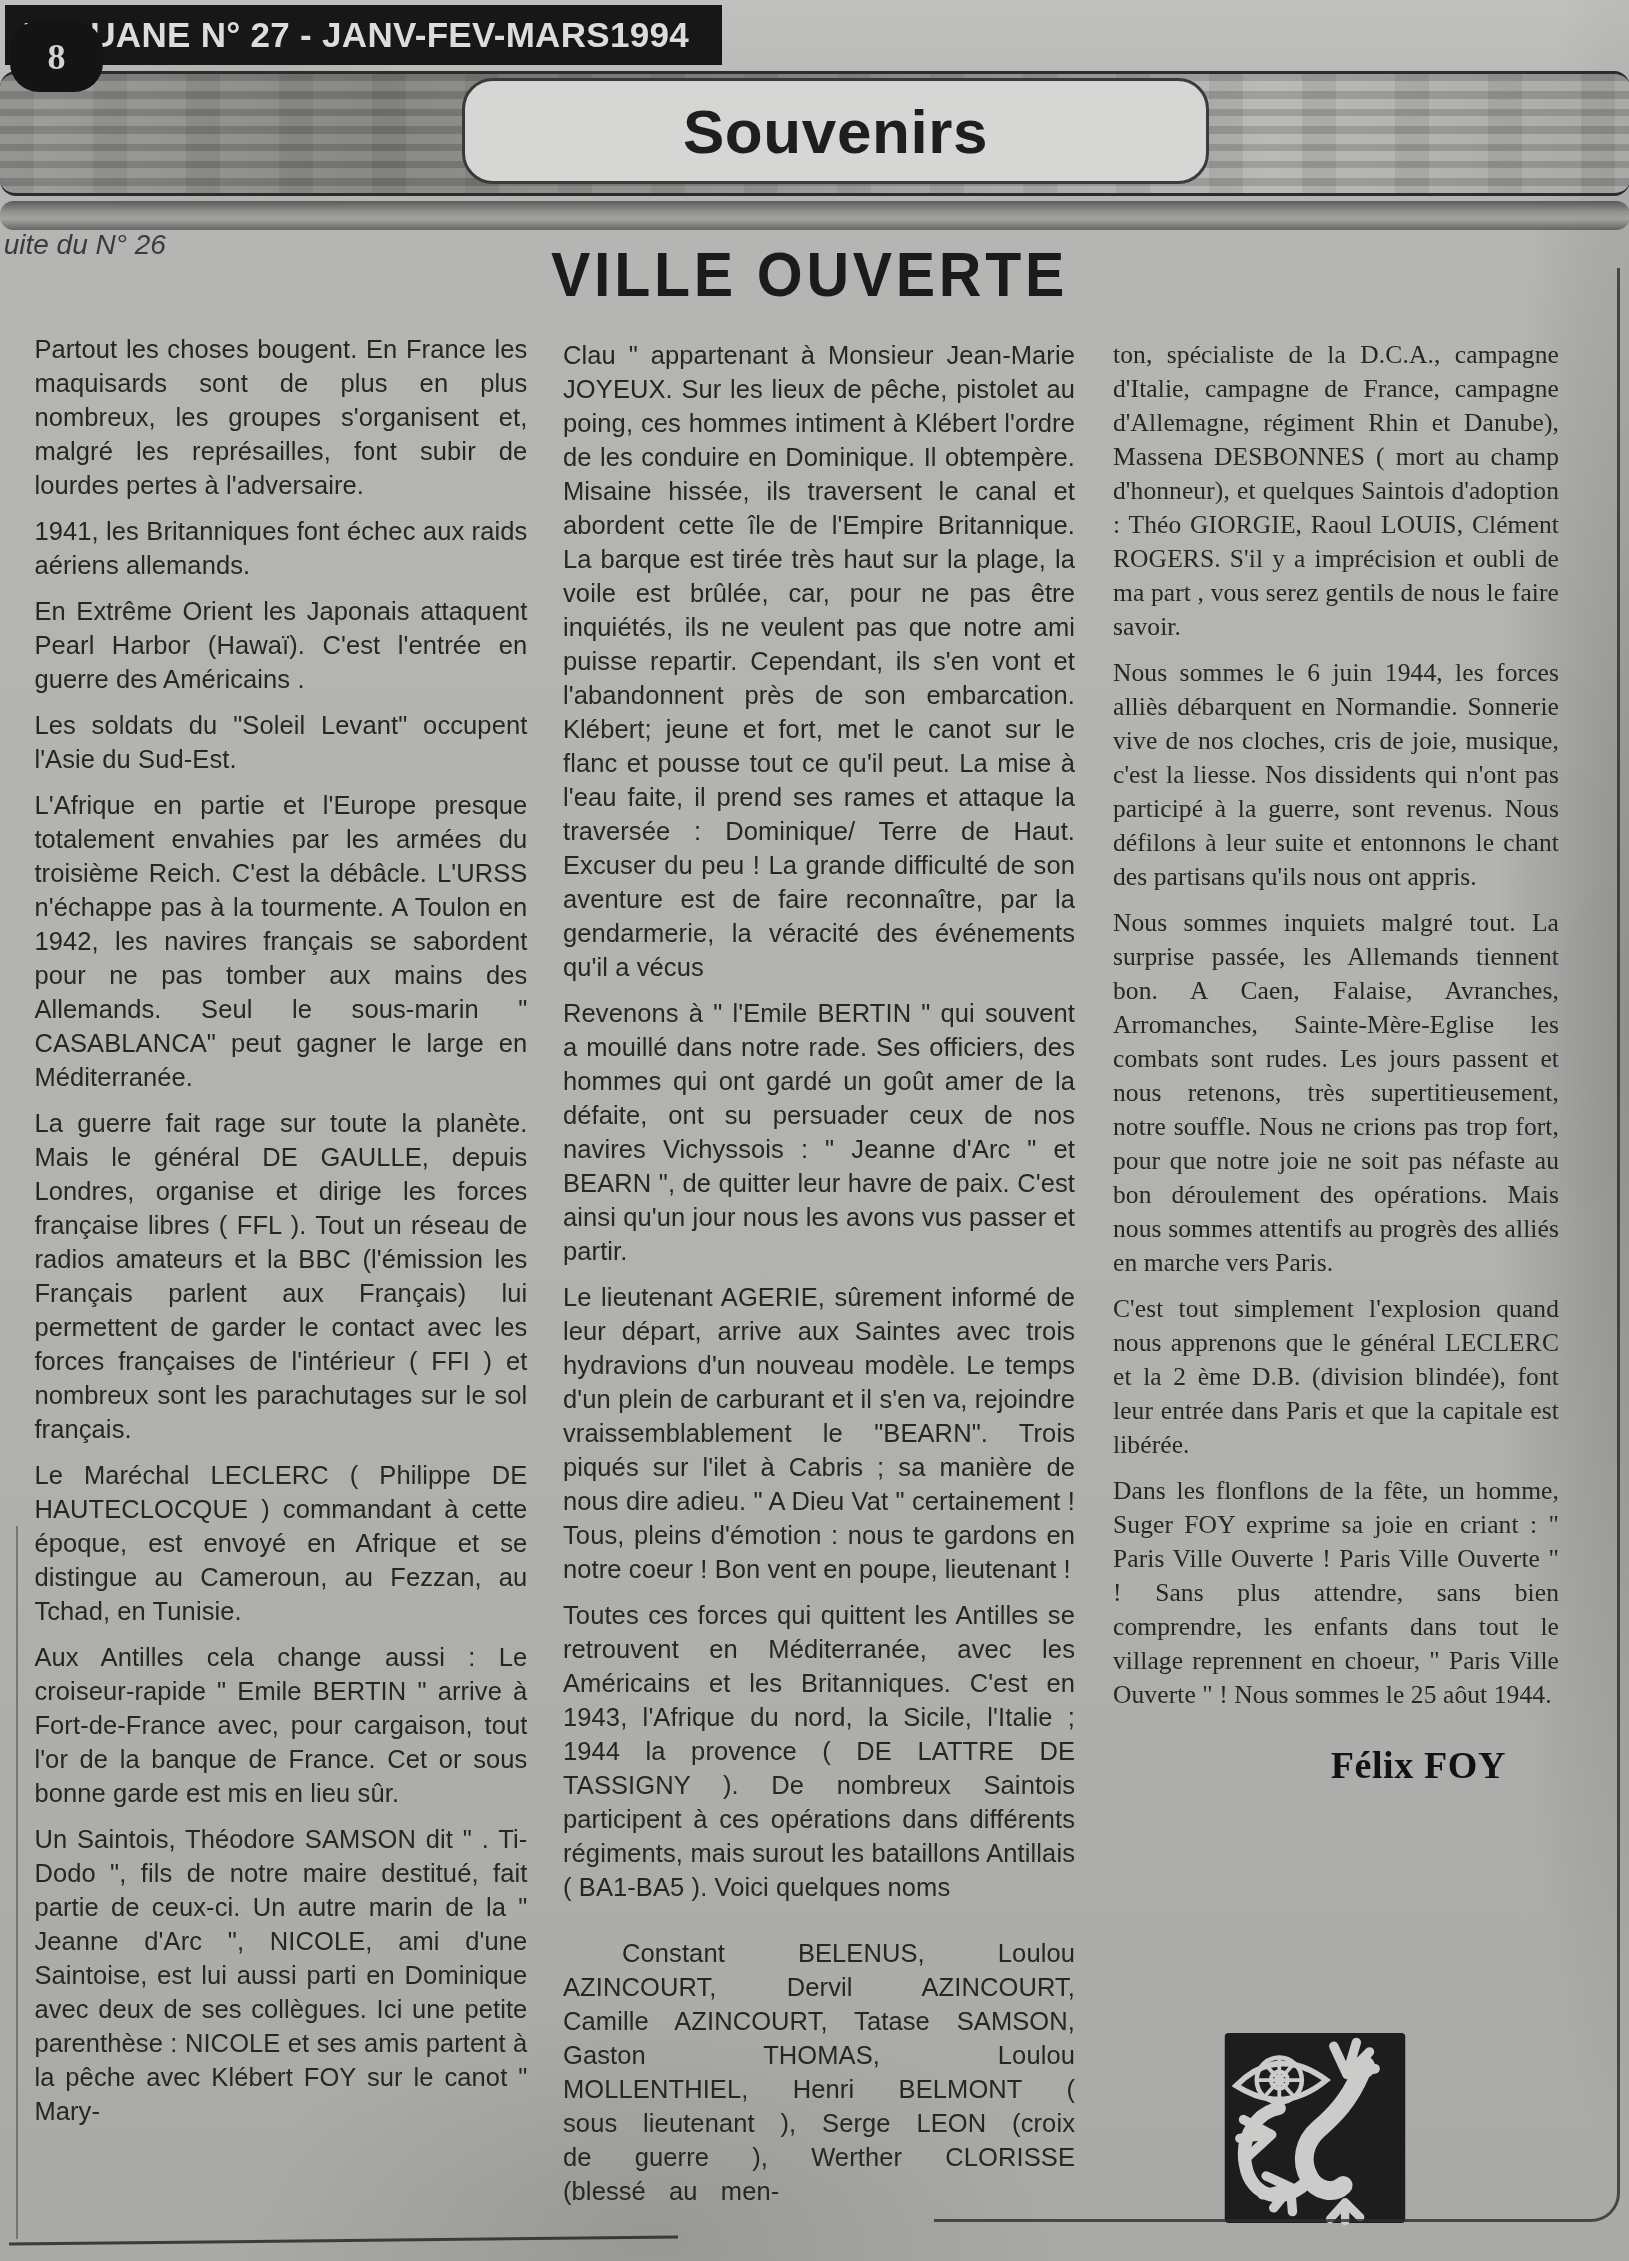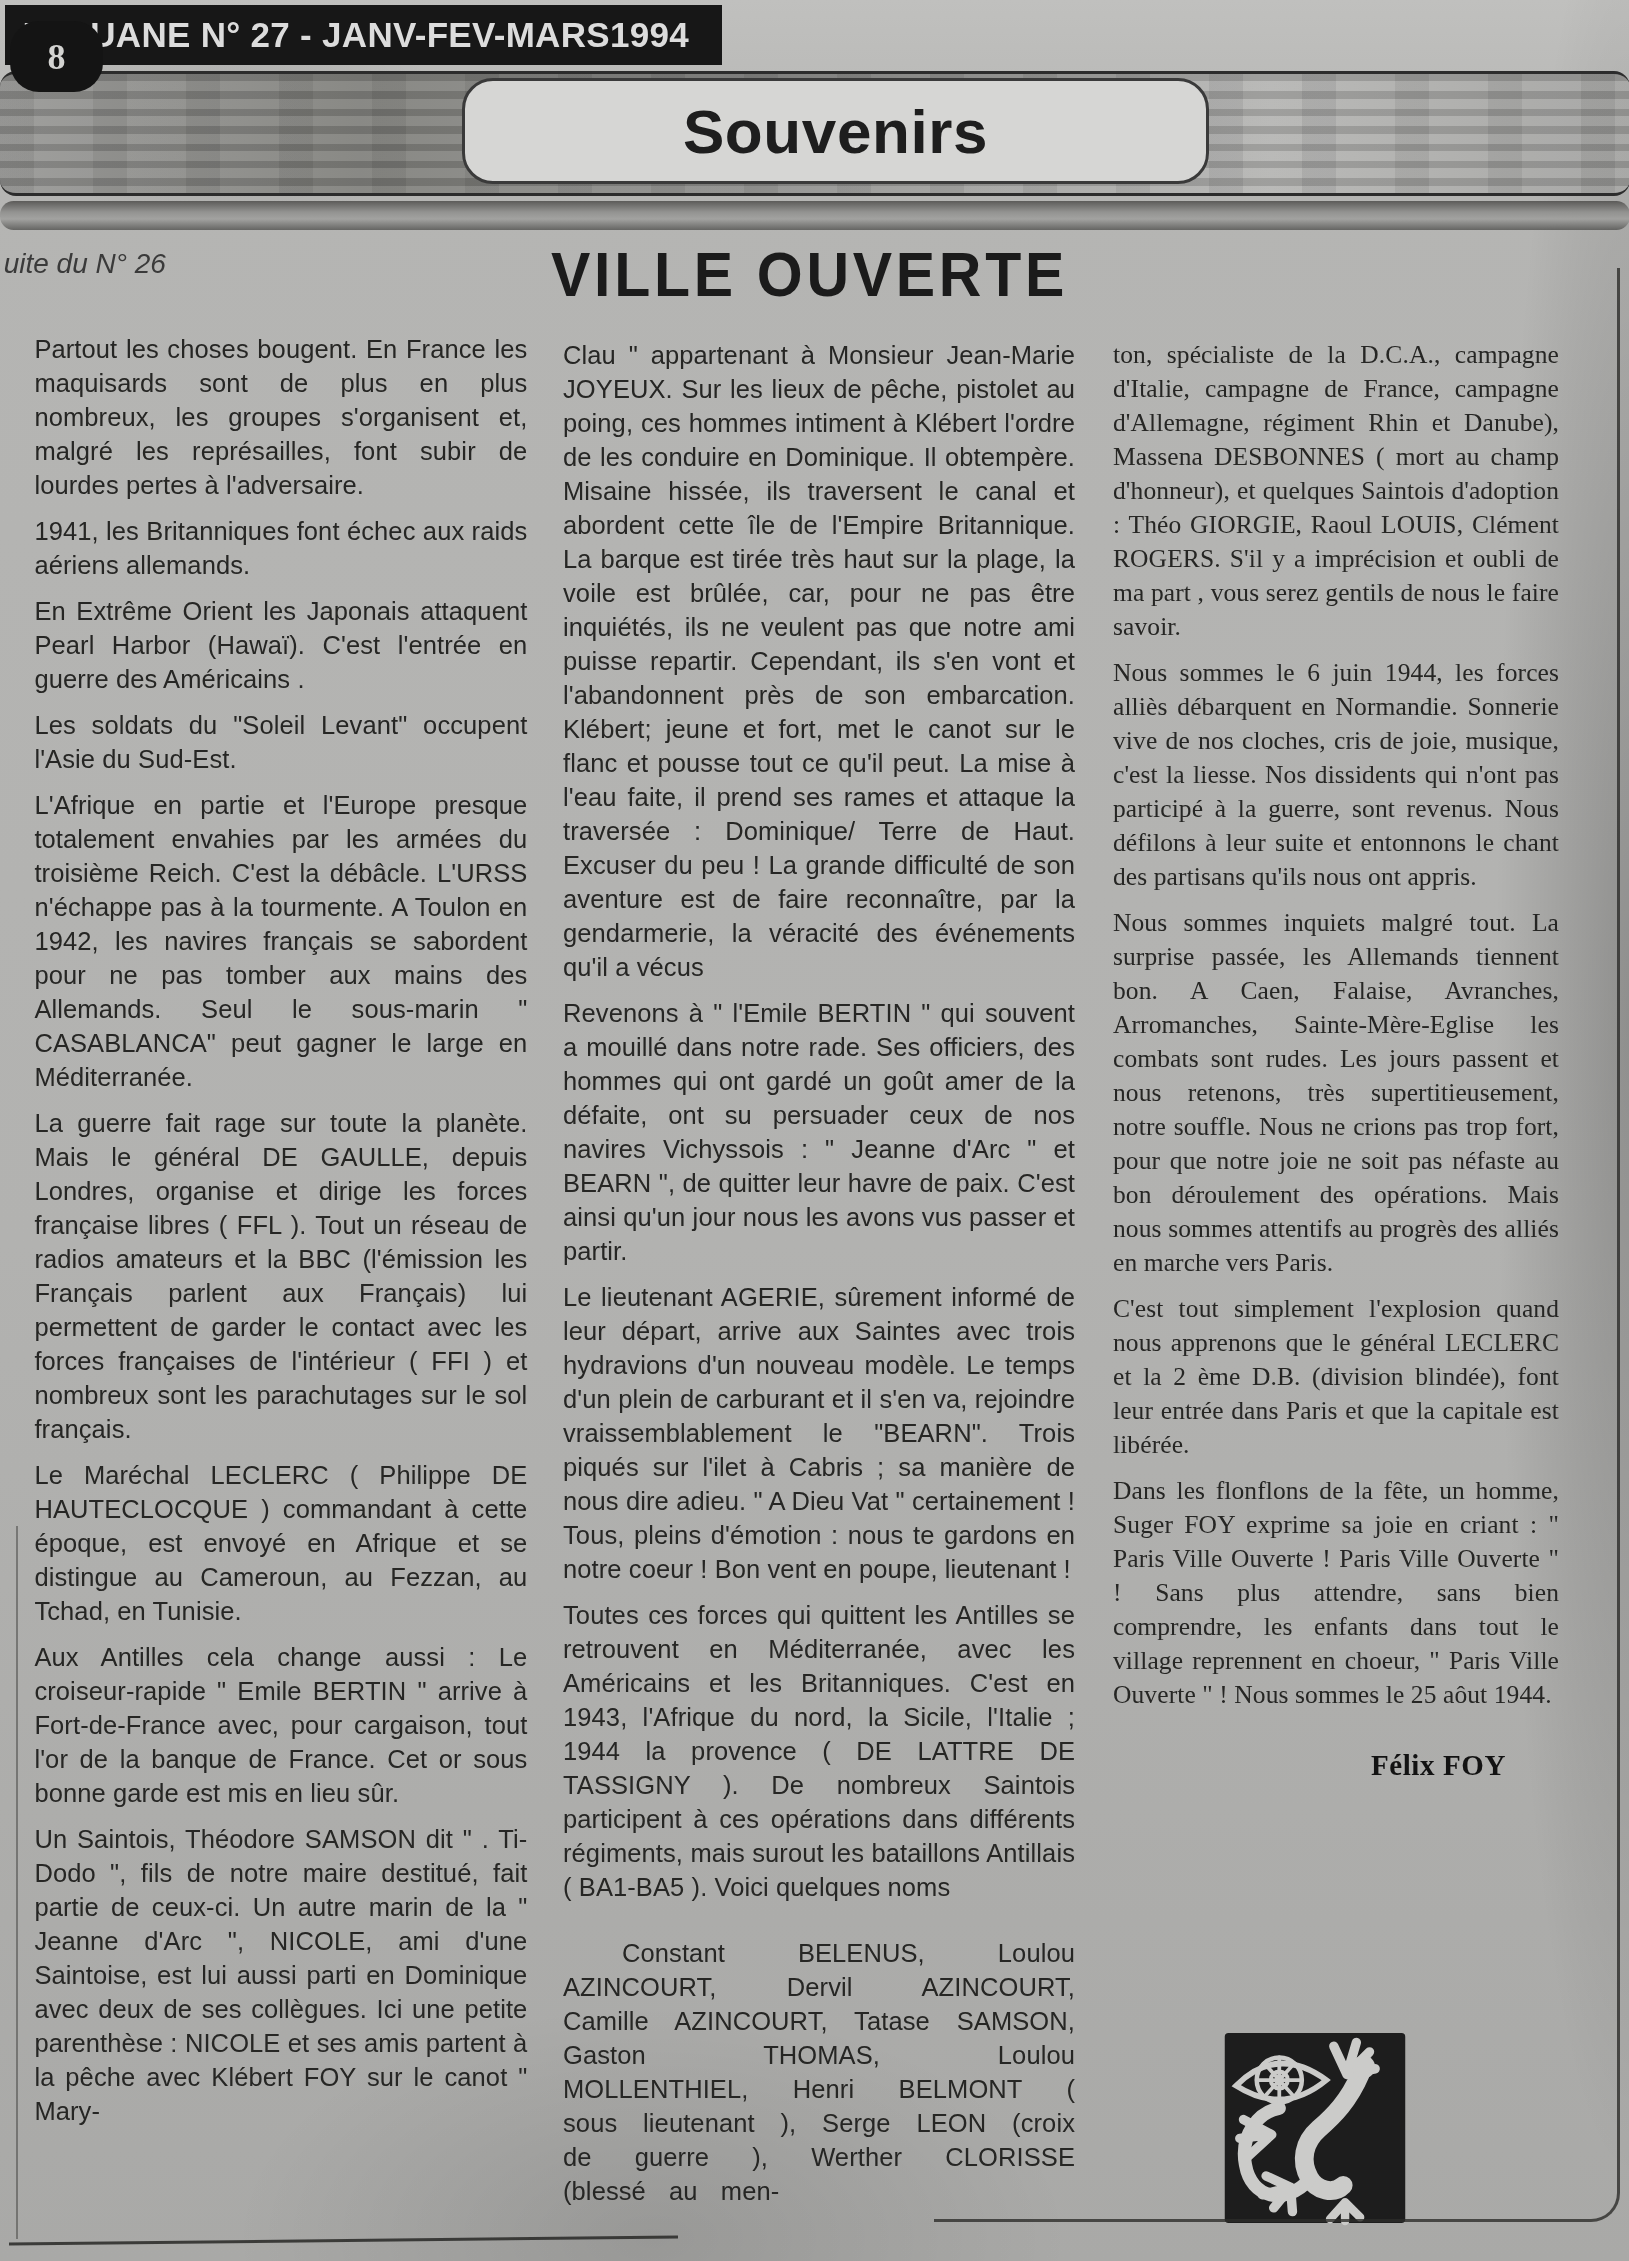--- a/index.html
+++ b/index.html
@@ -51,39 +51,39 @@
   }
   .section-box span {
     font-size:62px; font-weight:bold; color:#1e1e1e; letter-spacing:0.6px;
   }
   .band2 {
     position:absolute; left:0; top:201px; width:1630px; height:29px; border-radius:13.7px;
     background:linear-gradient(180deg,#504f4d 0,#8e8e8c 38%,#a0a09e 62%,#5a5a58 100%);
     opacity:.88;
   }
   .continuation {
-    position:absolute; left:3.7px; top:248px;
+    position:absolute; left:3.7px; top:229px;
     font-size:28px; font-style:italic; color:#3a3a3a;
   }
   .article-title {
     position:absolute; left:523px; top:238px; width:573px; margin:0;
     text-align:center; font-size:59px; font-weight:800; color:#1b1b1b;
     letter-spacing:3.7px; transform:scaleY(1.08); transform-origin:top;
   }
   
   .col { position:absolute; font-size:25.5px; line-height:34px; color:#262624;
          text-align:justify; letter-spacing:0.1px; }
   .col p { margin:12px; }
   .col1 { left:22.4px;   top:320px; width:517px; }
   .col2 { left:551px;  top:326px; width:536px; }
   .col3 { left:1101px; top:326px; width:470px;font-family:Liberation Serif, serif; }
   .names { margin-top:32px !important; text-indent:59px; word-spacing:16px; }
   .signature {
     margin-top:36px; text-align:right; padding-right:65px;
-    font-weight:bold; font-size:29px; color:#121212; letter-spacing:0.6px;
+    font-weight:bold; font-size:38px; color:#121212; letter-spacing:0.6px;
   }
   
   .frame-right {
     position:absolute; left:934px; top:268px; width:683px; height:1951px;
     border-right:3.1px solid rgba(45,45,43,.8);
     border-bottom:3.1px solid rgba(45,45,43,.8);
     border-bottom-right-radius:29px; pointer-events:none;
   }
   .line-bottom-left {
     position:absolute; left:8.7px; top:2239px; width:669px; height:0;

